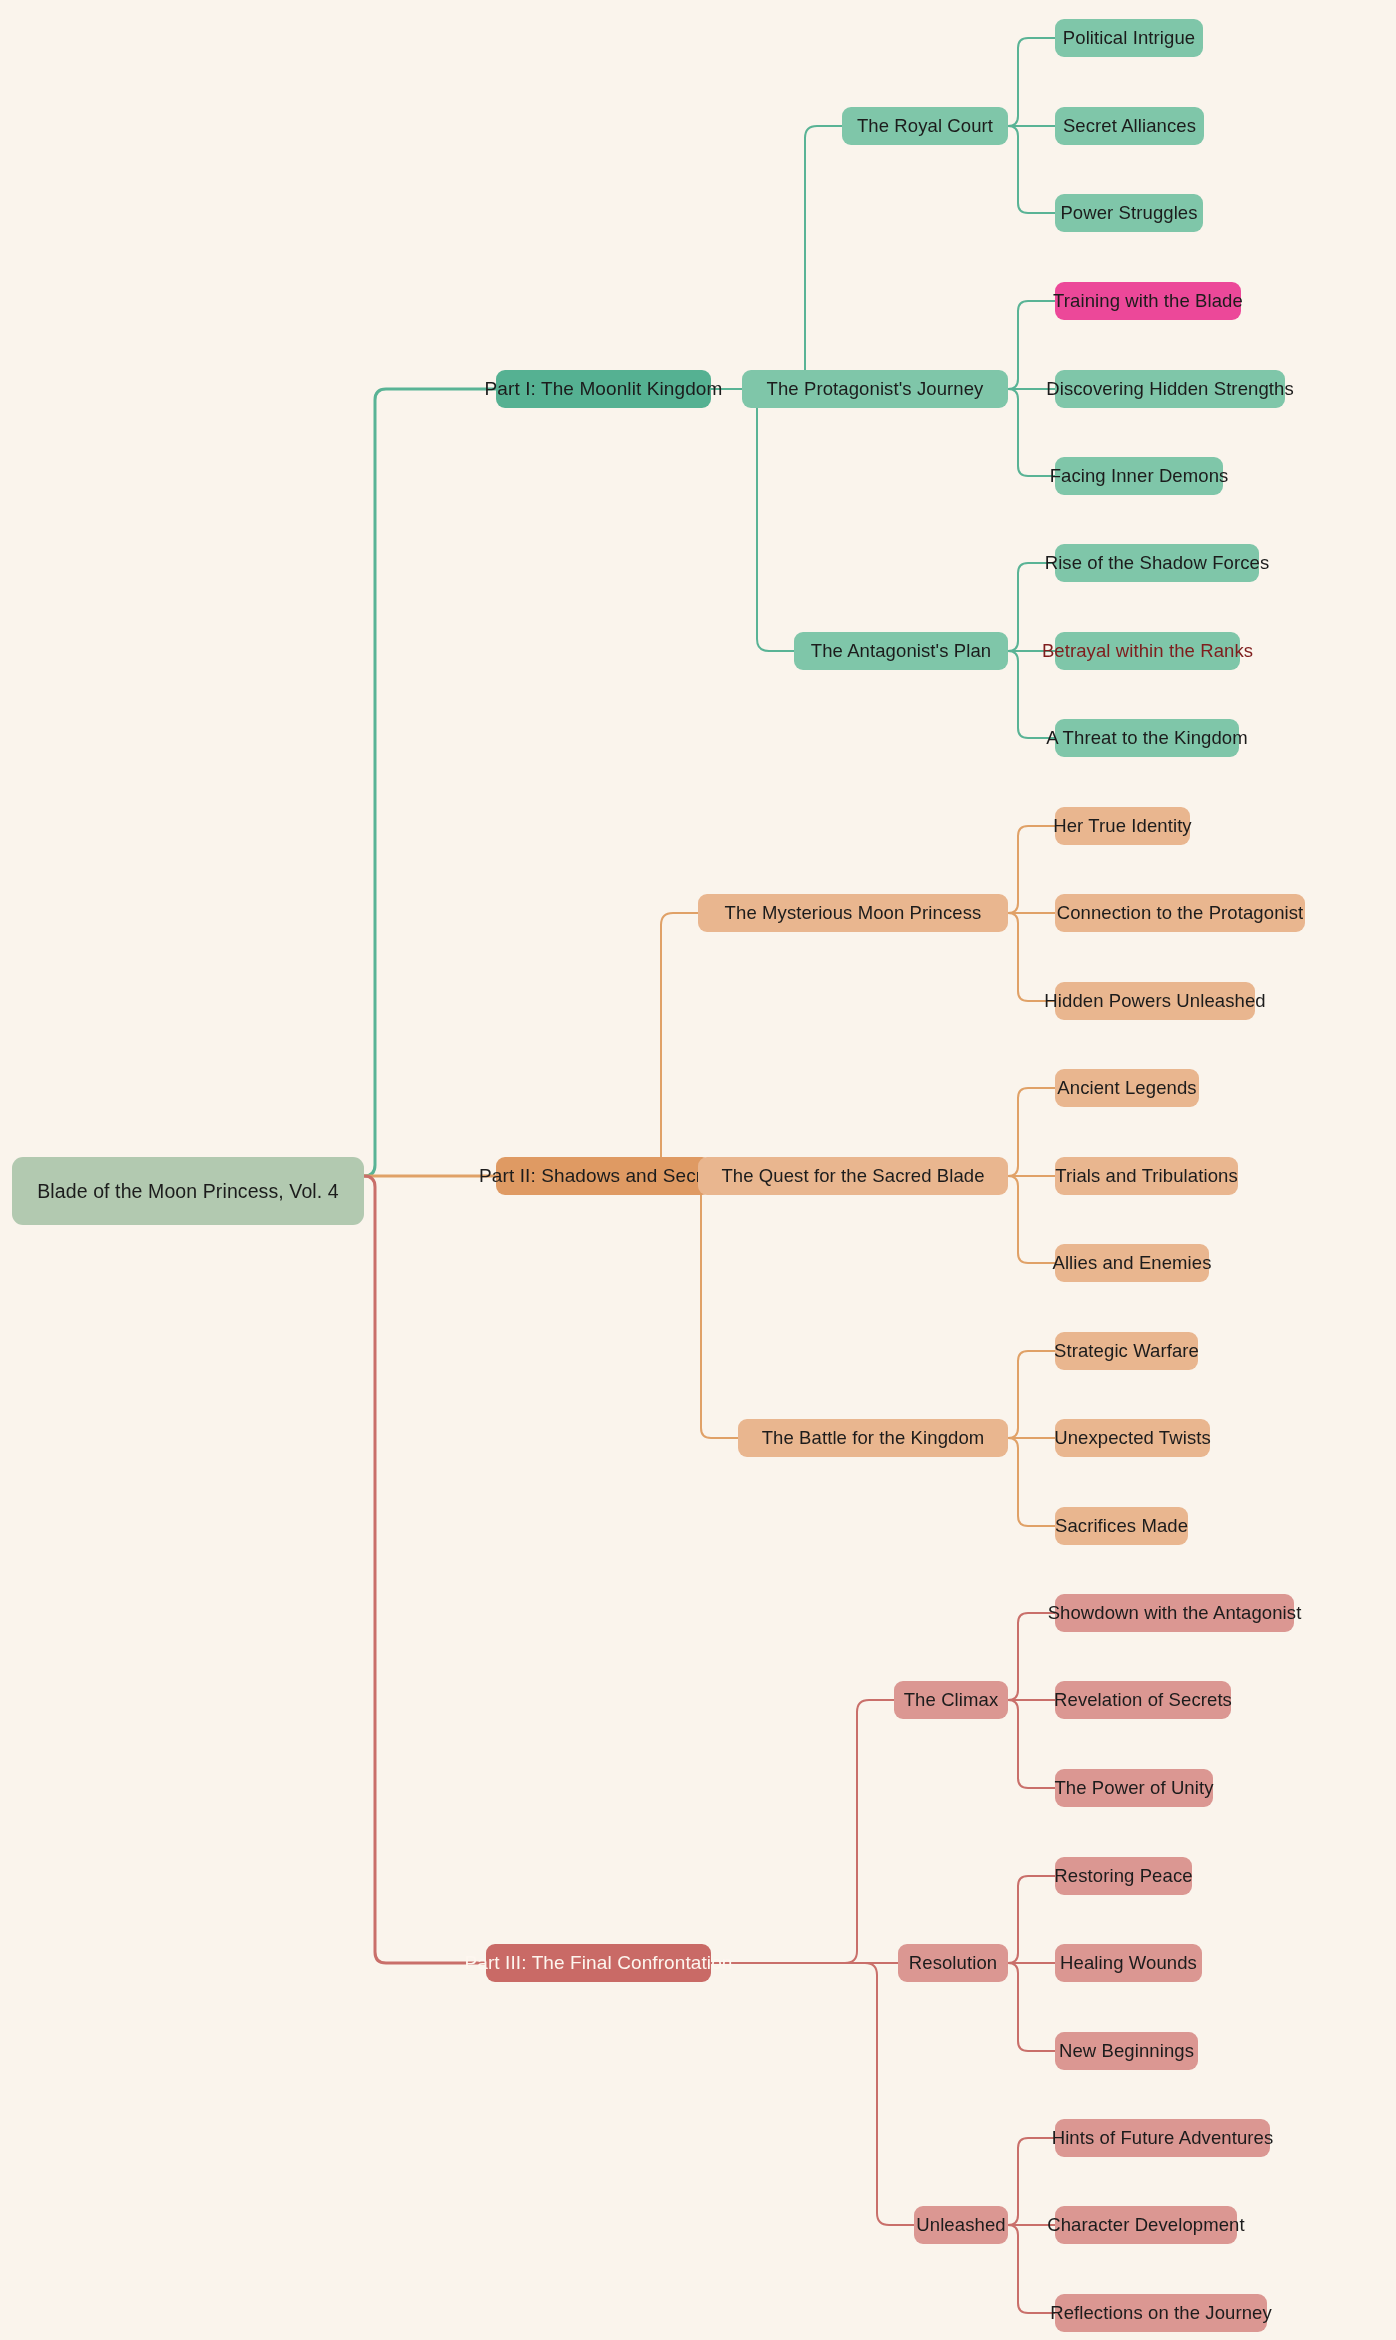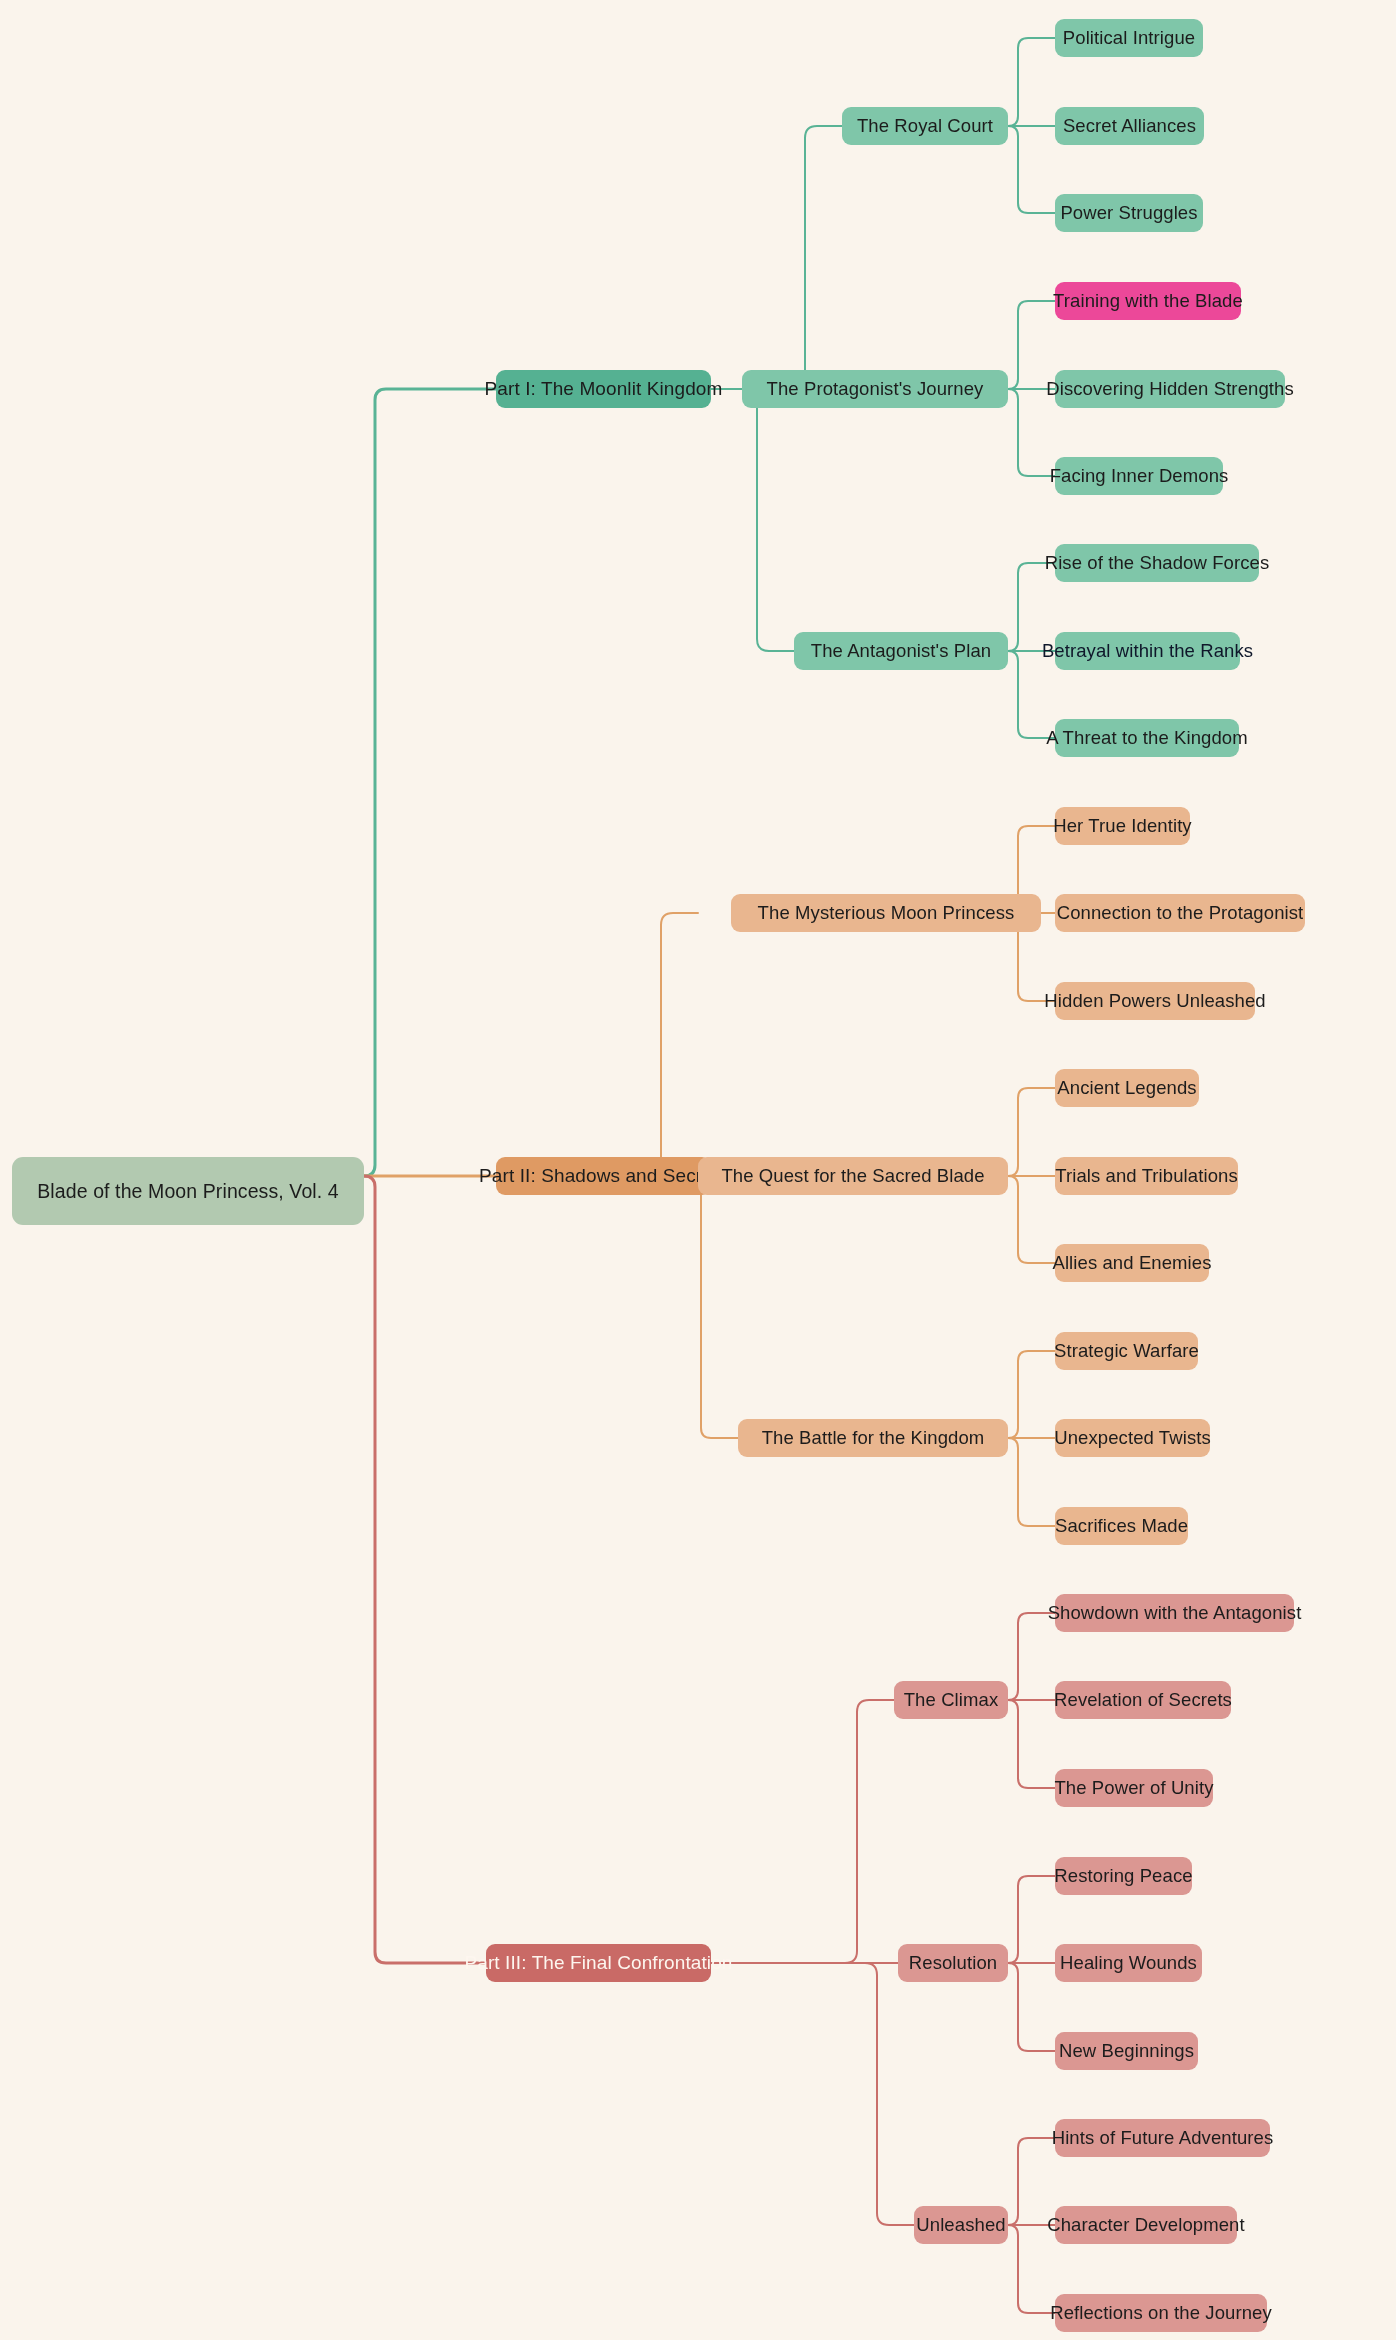--- a/index.html
+++ b/index.html
@@ -133,30 +133,30 @@
       </div>
       <div class="node lvl3" style="left: 1055px; top: 457px; width: 168px; height: 38px; background: rgb(127, 198, 169); color: rgb(28, 28, 28);">
         <span class="node-label">Facing Inner Demons</span>
       </div>
       <div class="node lvl2" style="left: 794px; top: 632px; width: 214px; height: 38px; background: rgb(127, 198, 169); color: rgb(28, 28, 28);">
         <span class="node-label">The Antagonist's Plan</span>
       </div>
       <div class="node lvl3" style="left: 1055px; top: 544px; width: 204px; height: 38px; background: rgb(127, 198, 169); color: rgb(28, 28, 28);">
         <span class="node-label">Rise of the Shadow Forces</span>
       </div>
-      <div class="node lvl3" style="left: 1055px; top: 632px; width: 185px; height: 38px; background: rgb(127, 198, 169); color: #0f172a;">
+      <div class="node lvl3" style="left: 1055px; top: 632px; width: 185px; height: 38px; background: rgb(127, 198, 169); color: #7f1d1d;">
         <span class="node-label">Betrayal within the Ranks</span>
       </div>
       <div class="node lvl3" style="left: 1055px; top: 719px; width: 184px; height: 38px; background: rgb(127, 198, 169); color: rgb(28, 28, 28);">
         <span class="node-label">A Threat to the Kingdom</span>
       </div>
       <div class="node lvl1" style="left: 496px; top: 1157px; width: 215px; height: 38px; background: rgb(223, 154, 99); color: rgb(28, 28, 28);">
         <span class="node-label">Part II: Shadows and Secrets</span>
       </div>
-      <div class="node lvl2" style="left: 698px; top: 894px; width: 310px; height: 38px; background: rgb(233, 182, 143); color: rgb(28, 28, 28); margin-left: 33px;">
+      <div class="node lvl2" style="left: 698px; top: 894px; width: 310px; height: 38px; background: rgb(233, 182, 143); color: rgb(28, 28, 28);">
         <span class="node-label">The Mysterious Moon Princess</span>
       </div>
       <div class="node lvl3" style="left: 1055px; top: 807px; width: 135px; height: 38px; background: rgb(233, 182, 143); color: rgb(28, 28, 28);">
         <span class="node-label">Her True Identity</span>
       </div>
       <div class="node lvl3" style="left: 1055px; top: 894px; width: 250px; height: 38px; background: rgb(233, 182, 143); color: rgb(28, 28, 28);">
         <span class="node-label">Connection to the Protagonist</span>
       </div>
       <div class="node lvl3" style="left: 1055px; top: 982px; width: 200px; height: 38px; background: rgb(233, 182, 143); color: rgb(28, 28, 28);">
         <span class="node-label">Hidden Powers Unleashed</span>

